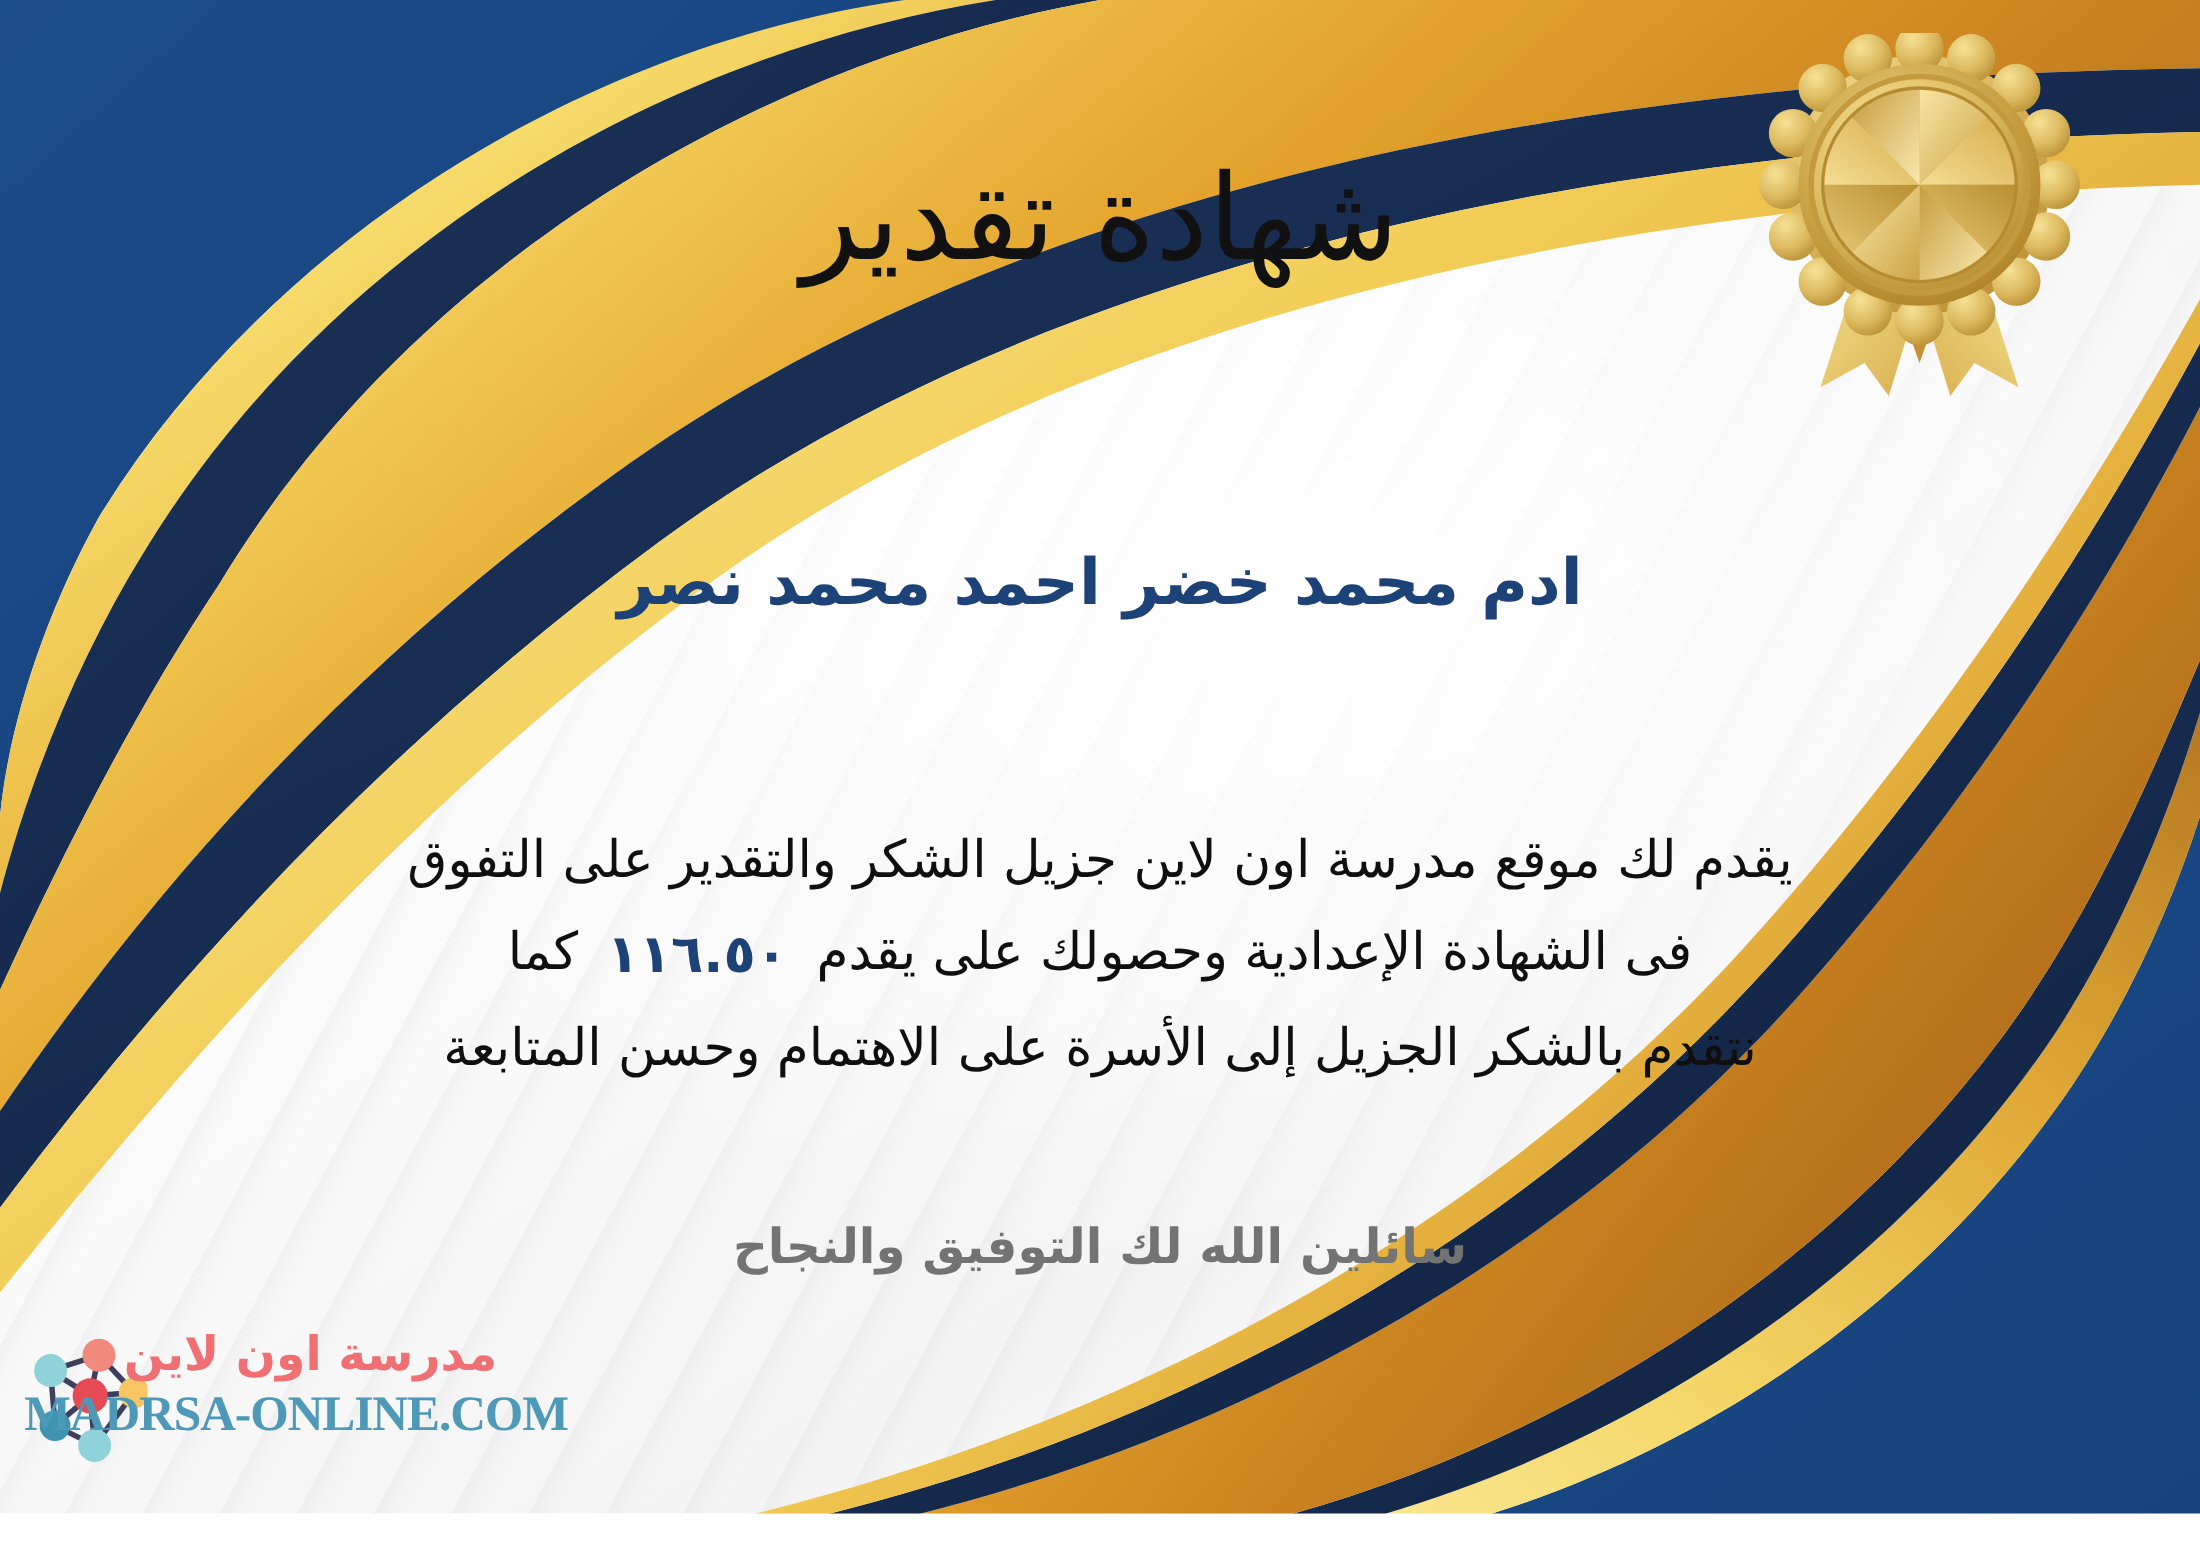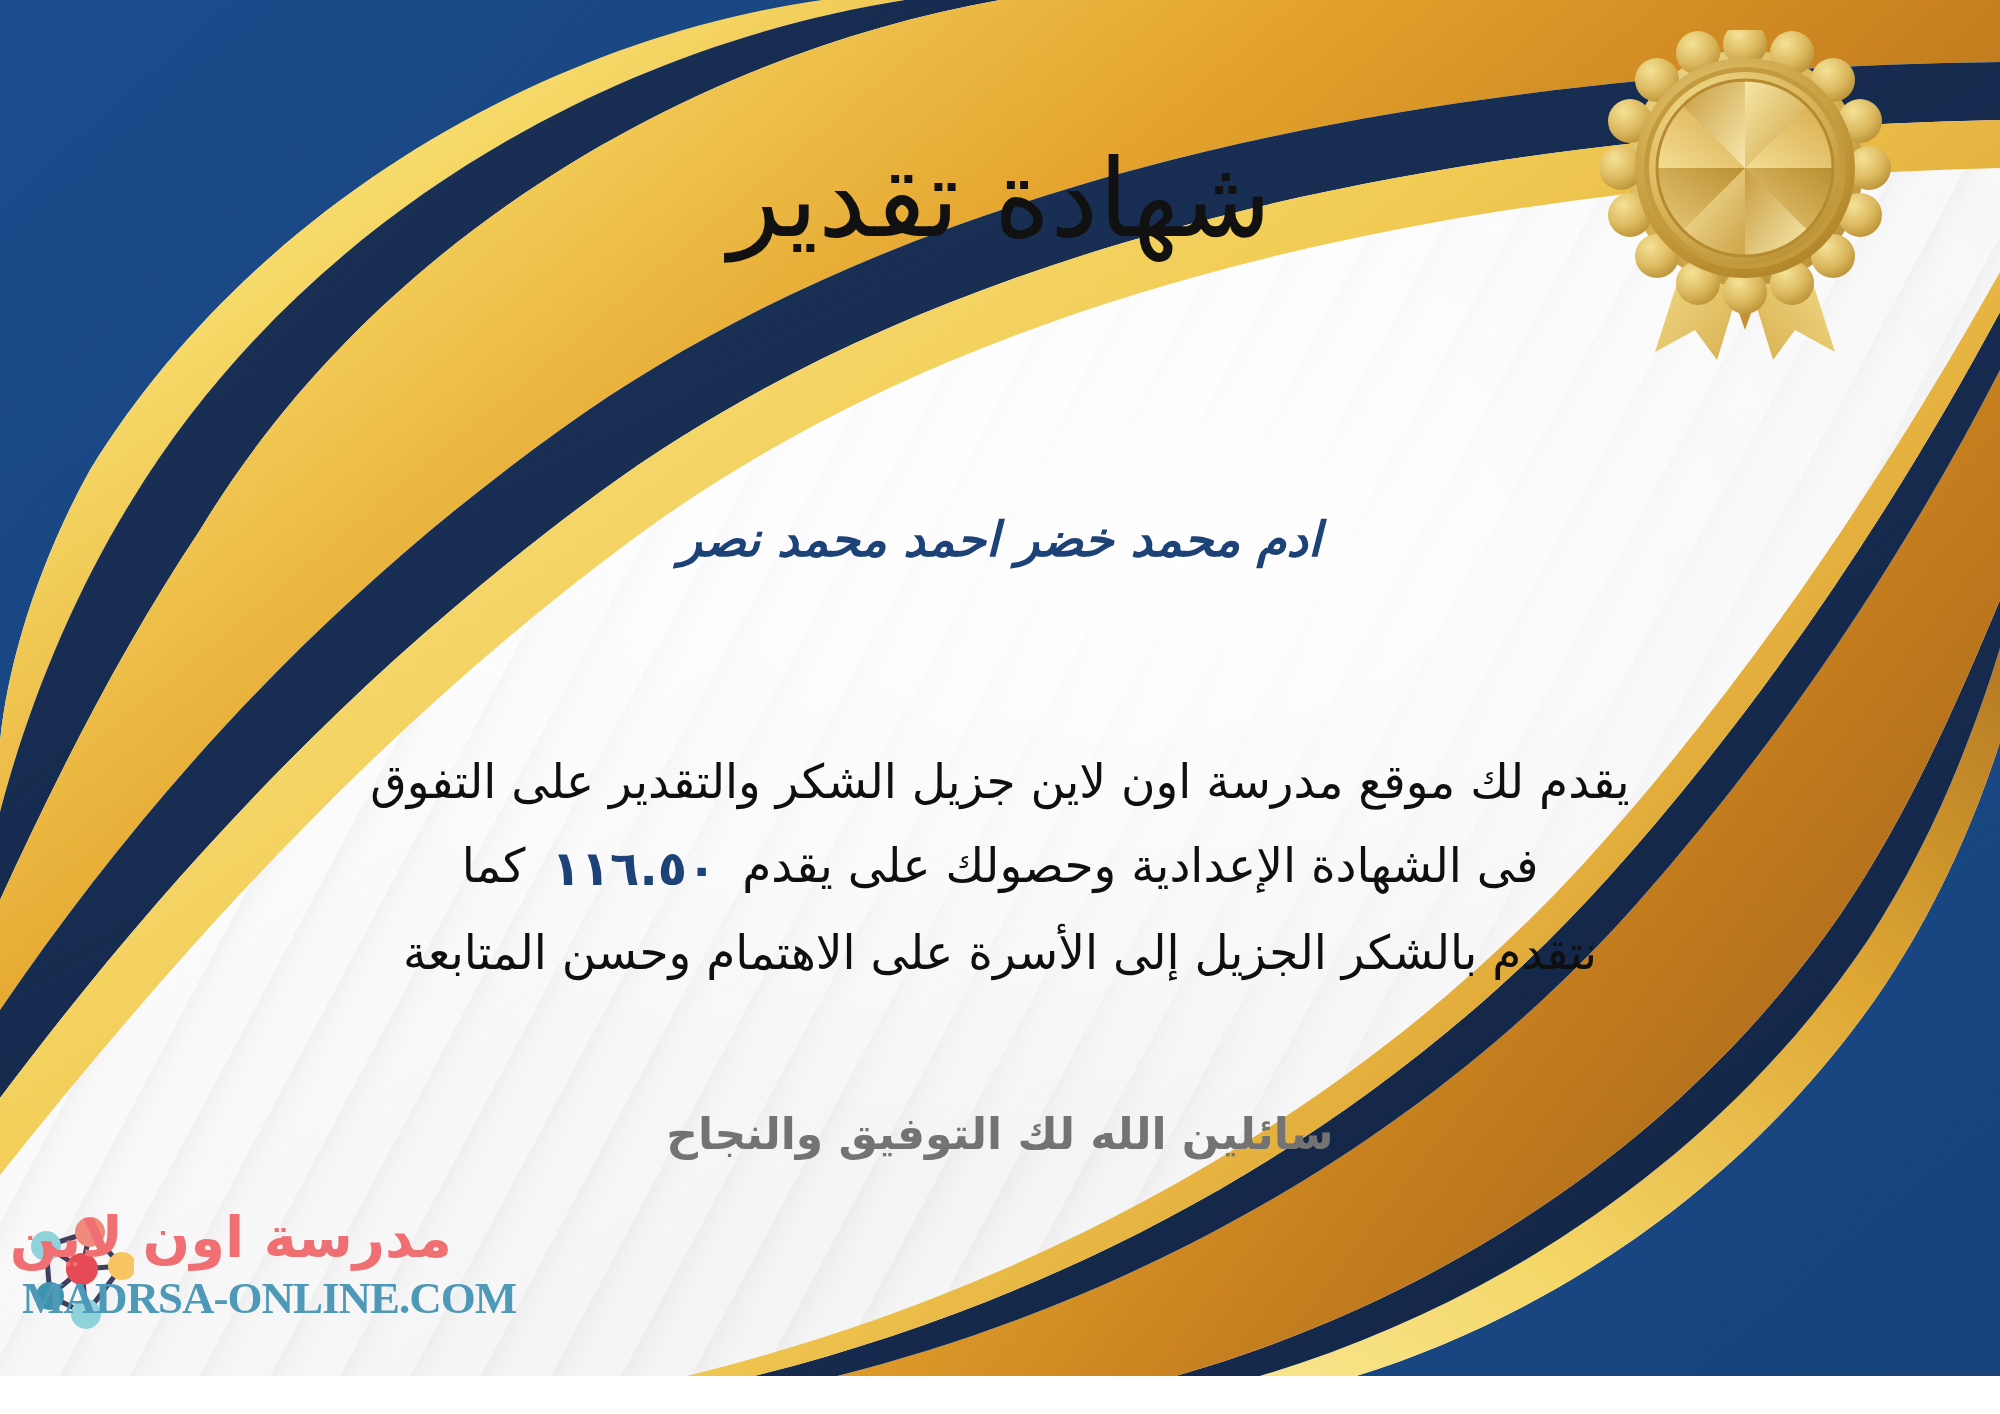--- a/index.html
+++ b/index.html
@@ -70,28 +70,27 @@
     font-family:"DejaVu Sans", sans-serif;
     font-size:108px;
     font-weight:400;
     color:#111111;
     letter-spacing:1px;
     line-height:1.1;
   }
 
   .student-name {
     position:absolute;
-    top:512px; left:0; right:0;
-    font-family:"DejaVu Sans", sans-serif;
-    font-size:48px;
+    top:496px; left:0; right:0;
+    font-family:"DejaVu Sans", sans-serif;
+    font-size:58px;
     font-weight:700;
     color:#1d4277;
     line-height:1.15;
     letter-spacing:0.5px;
-    font-style:italic;
   }
 
   .body-block {
     position:absolute;
     top:740px; left:90px; right:90px;
     font-family:"DejaVu Sans", sans-serif;
     font-size:47px;
     font-weight:400;
     color:#0f0f0f;
     line-height:1.78;
@@ -124,21 +123,21 @@
     direction:rtl;
   }
   .logo-text {
     position:absolute;
     right:90px; top:6px;
     text-align:right;
     width:430px;
   }
   .logo-ar {
     font-family:"DejaVu Sans", sans-serif;
-    font-size:56px;
+    font-size:43px;
     font-weight:700;
     color:#ef6f72;
     line-height:1.0;
     letter-spacing:0px;
     white-space:nowrap;
   }
   .logo-url {
     font-family:Liberation Serif, serif;
     font-size:45px;
     font-weight:700;

